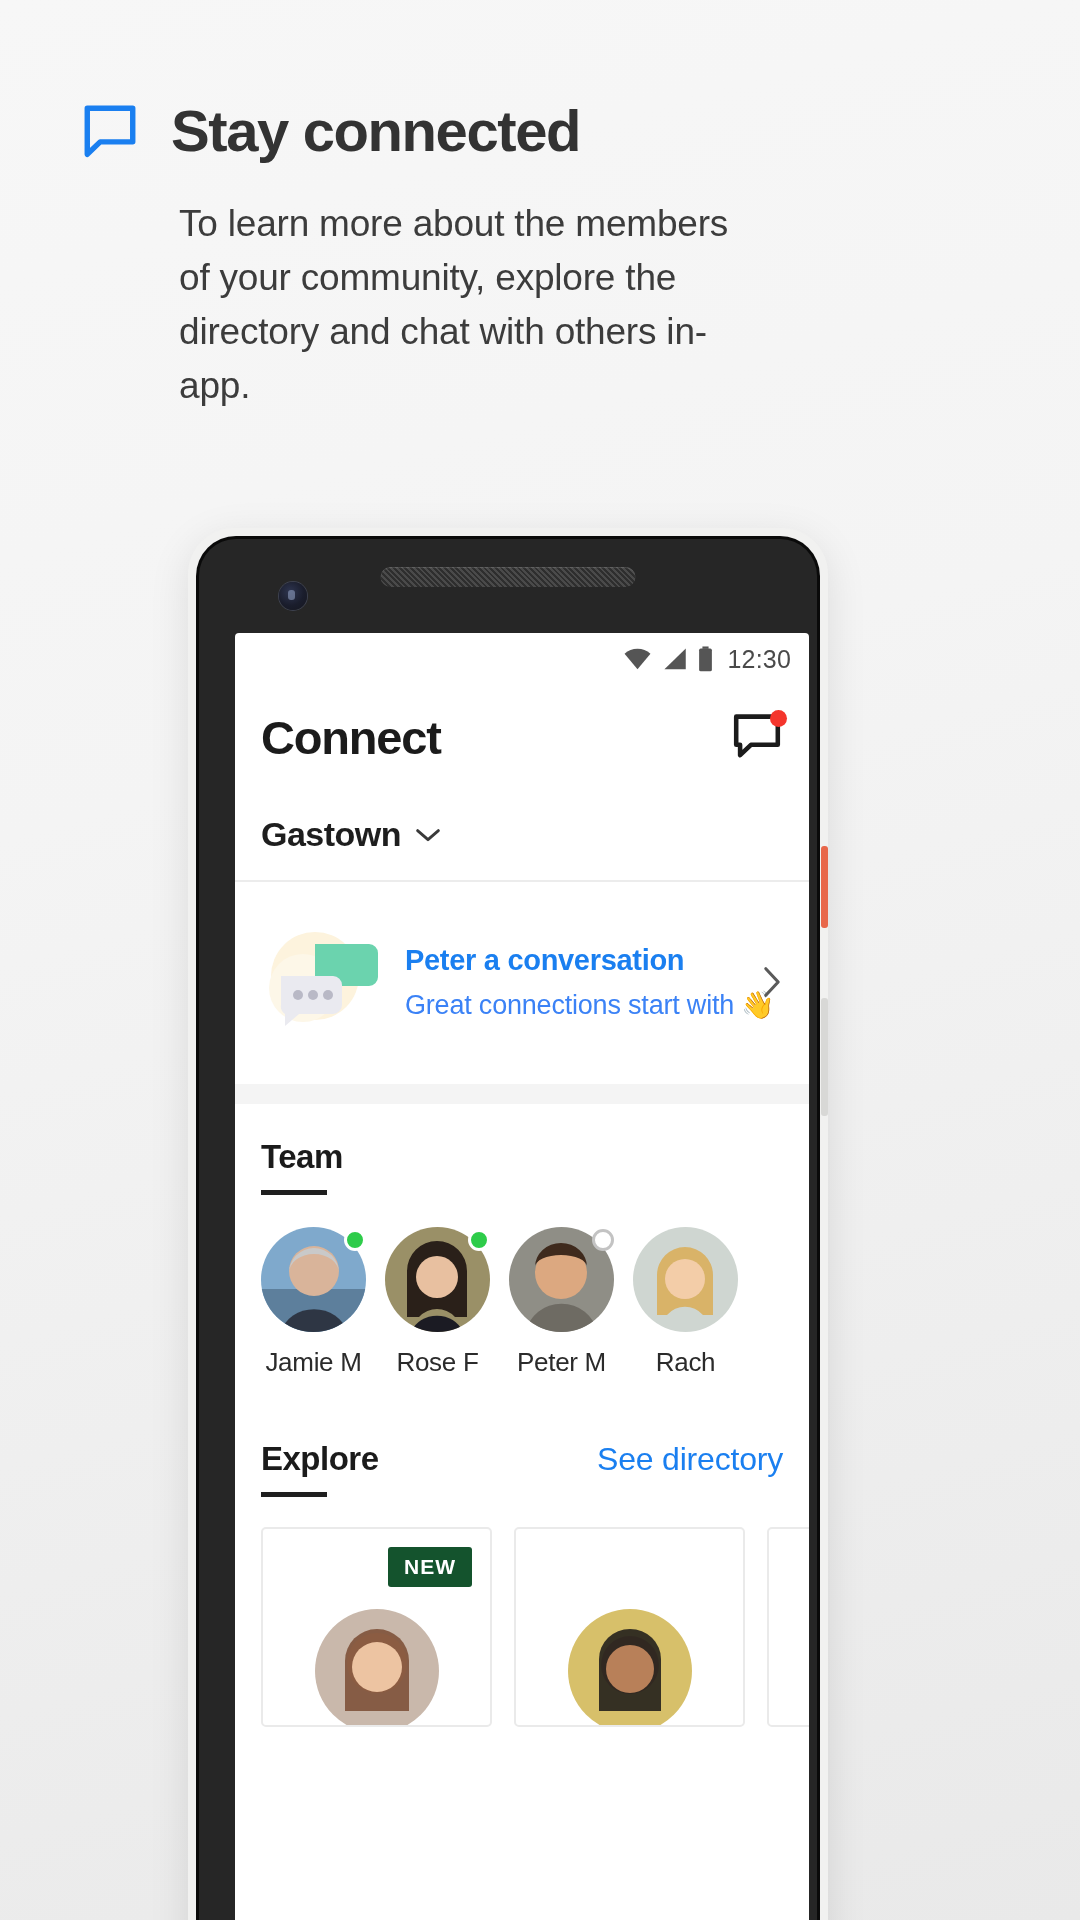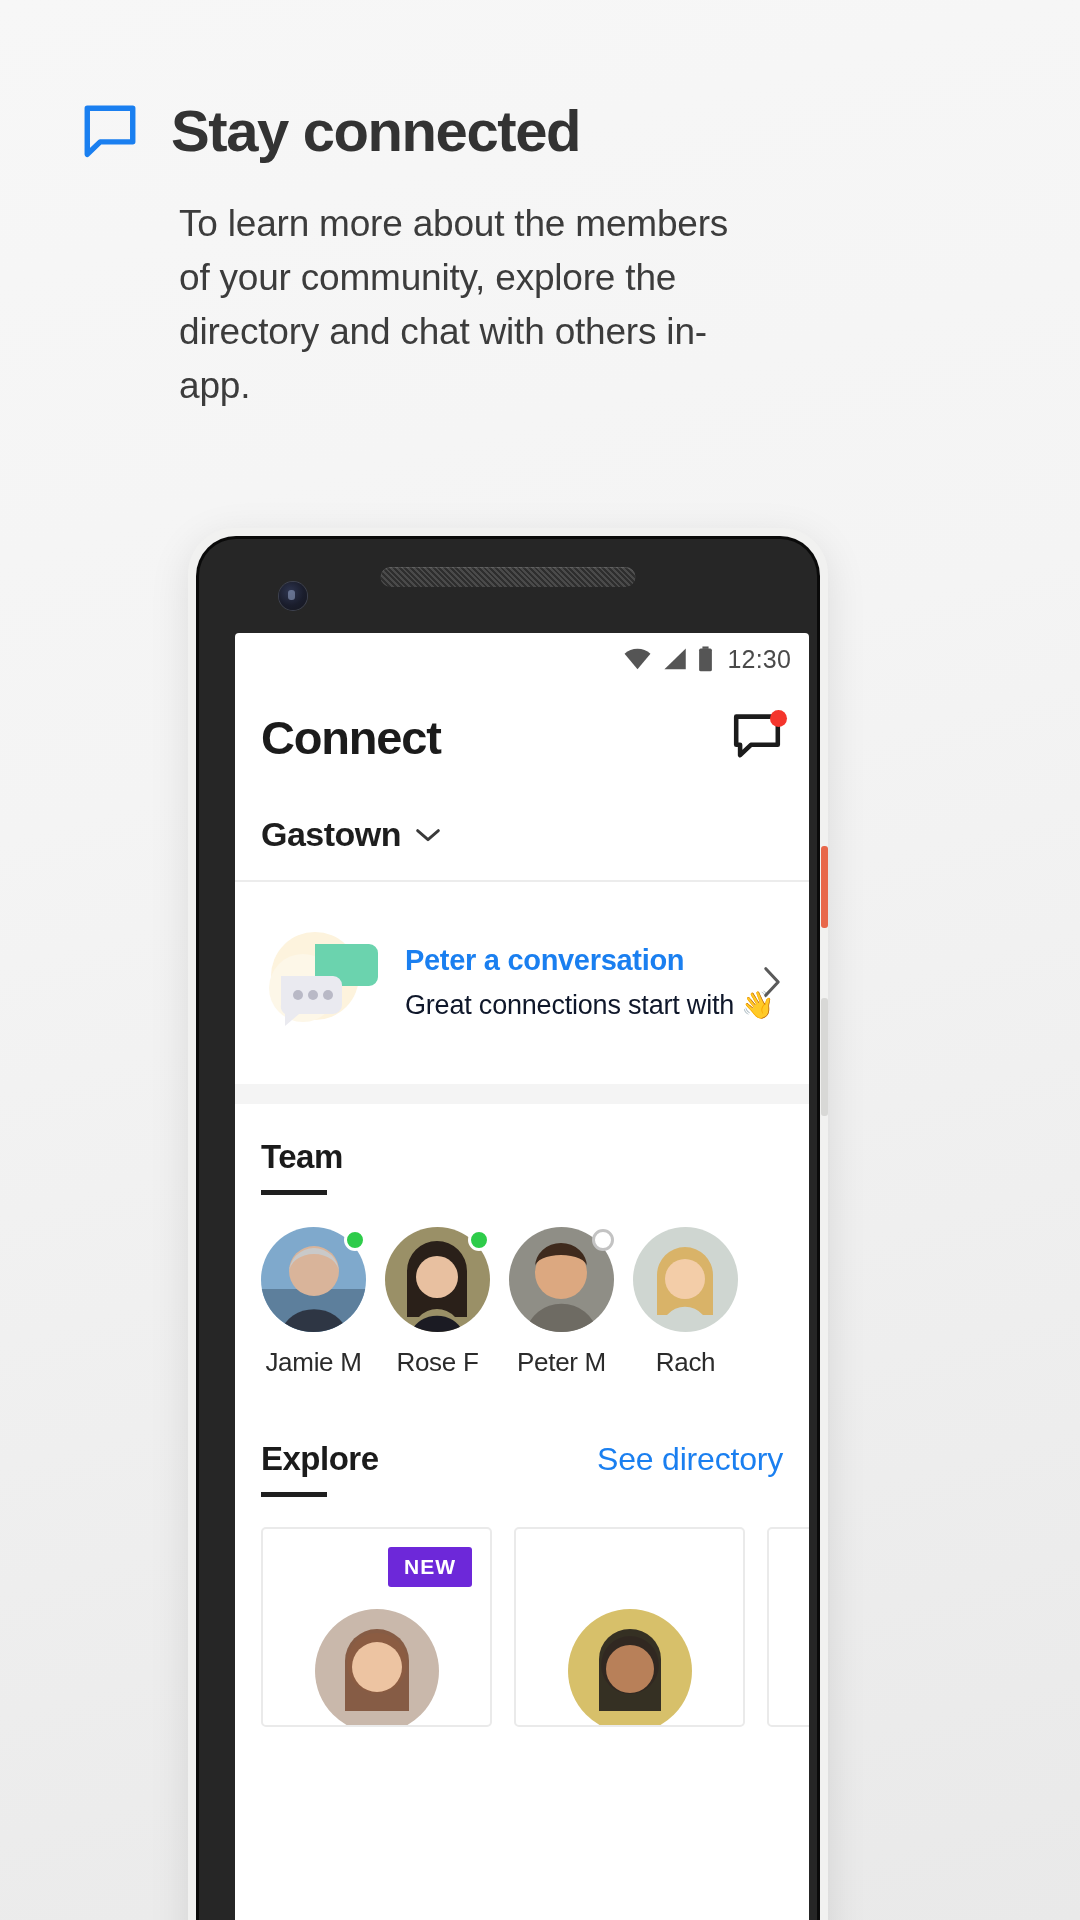--- a/index.html
+++ b/index.html
@@ -180,21 +180,21 @@
   .convo-text { flex: 1; min-width: 0; }
   .convo-title {
     font-size: 29px;
     font-weight: bold;
     color: #1a7ff0;
     letter-spacing: -0.3px;
     margin-bottom: 12px;
   }
   .convo-sub {
     font-size: 27px;
-    color: #0f172a;
+    color: #3b82f6;
     letter-spacing: -0.2px;
     white-space: nowrap;
   }
   .convo-chevron { width: 30px; flex: none; }
 
   
   .section { padding: 34px 26px 0 26px; }
   .section-row {
     display: flex;
     align-items: baseline;
@@ -259,21 +259,21 @@
     width: 231px; height: 200px;
     flex: none;
     border: 2px solid #eaeaea;
     border-radius: 5px;
     background: #fff;
     overflow: hidden;
   }
   .ex-badge {
     position: absolute;
     top: 18px; right: 18px;
-    background: #6d28d9;
+    background: #14532d;
     color: #ffffff;
     font-size: 21px;
     font-weight: bold;
     letter-spacing: 1px;
     padding: 8px 16px;
     border-radius: 3px;
     z-index: 3;
   }
   .ex-photo {
     position: absolute;

